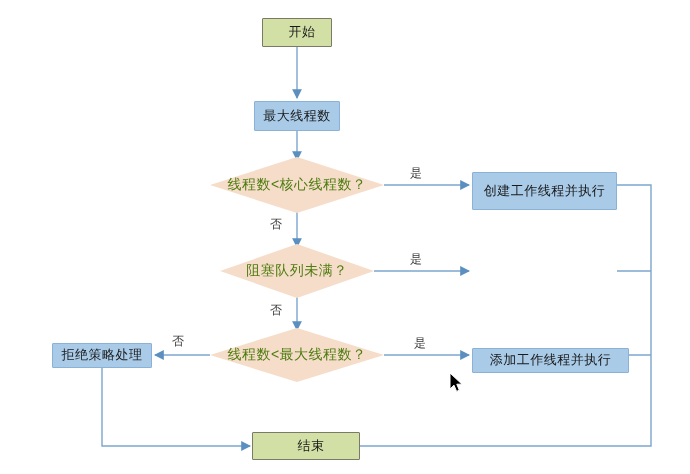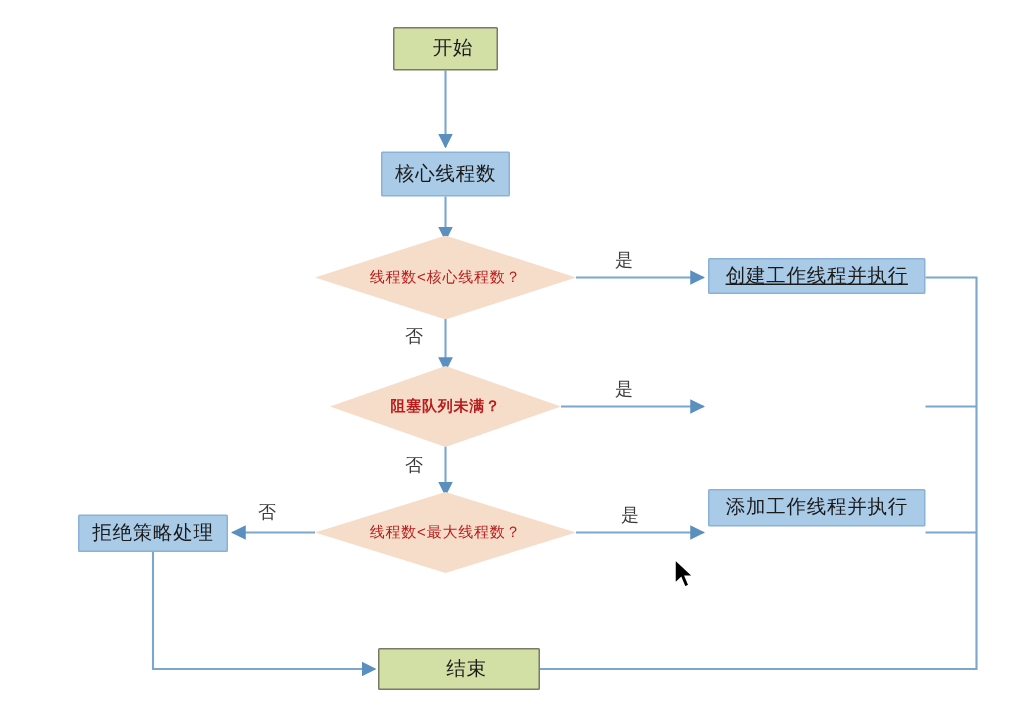--- a/index.html
+++ b/index.html
@@ -59,22 +59,22 @@
     top: 0;
     width: 100%;
     height: 100%;
     background: #f6ddc9;
     clip-path: polygon(50% 0%, 100% 50%, 50% 100%, 0% 50%);
     z-index: 1;
   }
   .diamond-label {
     position: relative;
     z-index: 2;
-    font-size: 10px;
-    color: #b91c1c;
+    font-size: 14px;
+    color: #4d7c0f;
     letter-spacing: 0.5px;
   }
   .edge-label {
     position: absolute;
     font-size: 12px;
     color: #3a3a3a;
     z-index: 4;
     white-space: nowrap;
   }
   #cursor {
@@ -121,44 +121,44 @@
 
       <path d="M 102 366 L 102 446 L 250 446" marker-end="url(#arrow)"></path>
     </g>
   </svg>
 
   <div class="node terminator" style="left:262px; top:18px; width:70px; height:29px;">
     <span>开始</span>
   </div>
 
   <div class="node process" style="left:254px; top:101px; width:86px; height:30px;">
-    <span>核心线程数</span>
+    <span>最大线程数</span>
   </div>
 
   <div class="node decision-wrap" style="left:210px; top:157px; width:174px; height:56px;">
     <div class="diamond-shape"></div>
     <span class="diamond-label">线程数&lt;核心线程数？</span>
   </div>
 
-  <div class="node process" style="left:472px; top:172px; width:145px; height:24px;text-decoration:underline;">
+  <div class="node process" style="left:472px; top:172px; width:145px; height:38px;">
     <span>创建工作线程并执行</span>
   </div>
 
-  <div class="node decision-wrap" style="left:220px; top:244px; width:154px; height:54px;font-weight:bold;">
+  <div class="node decision-wrap" style="left:220px; top:244px; width:154px; height:54px;">
     <div class="diamond-shape"></div>
     <span class="diamond-label">阻塞队列未满？</span>
   </div>
 
 
   <div class="node decision-wrap" style="left:210px; top:328px; width:174px; height:54px;">
     <div class="diamond-shape"></div>
     <span class="diamond-label">线程数&lt;最大线程数？</span>
   </div>
 
-  <div class="node process" style="left:472px; top:326px; width:145px; height:25px;">
+  <div class="node process" style="left:472px; top:348px; width:157px; height:25px;">
     <span>添加工作线程并执行</span>
   </div>
 
   <div class="node process" style="left:52px; top:343px; width:100px; height:25px;">
     <span>拒绝策略处理</span>
   </div>
 
   <div class="node terminator" style="left:252px; top:432px; width:108px; height:28px;">
     <span>结束</span>
   </div>

